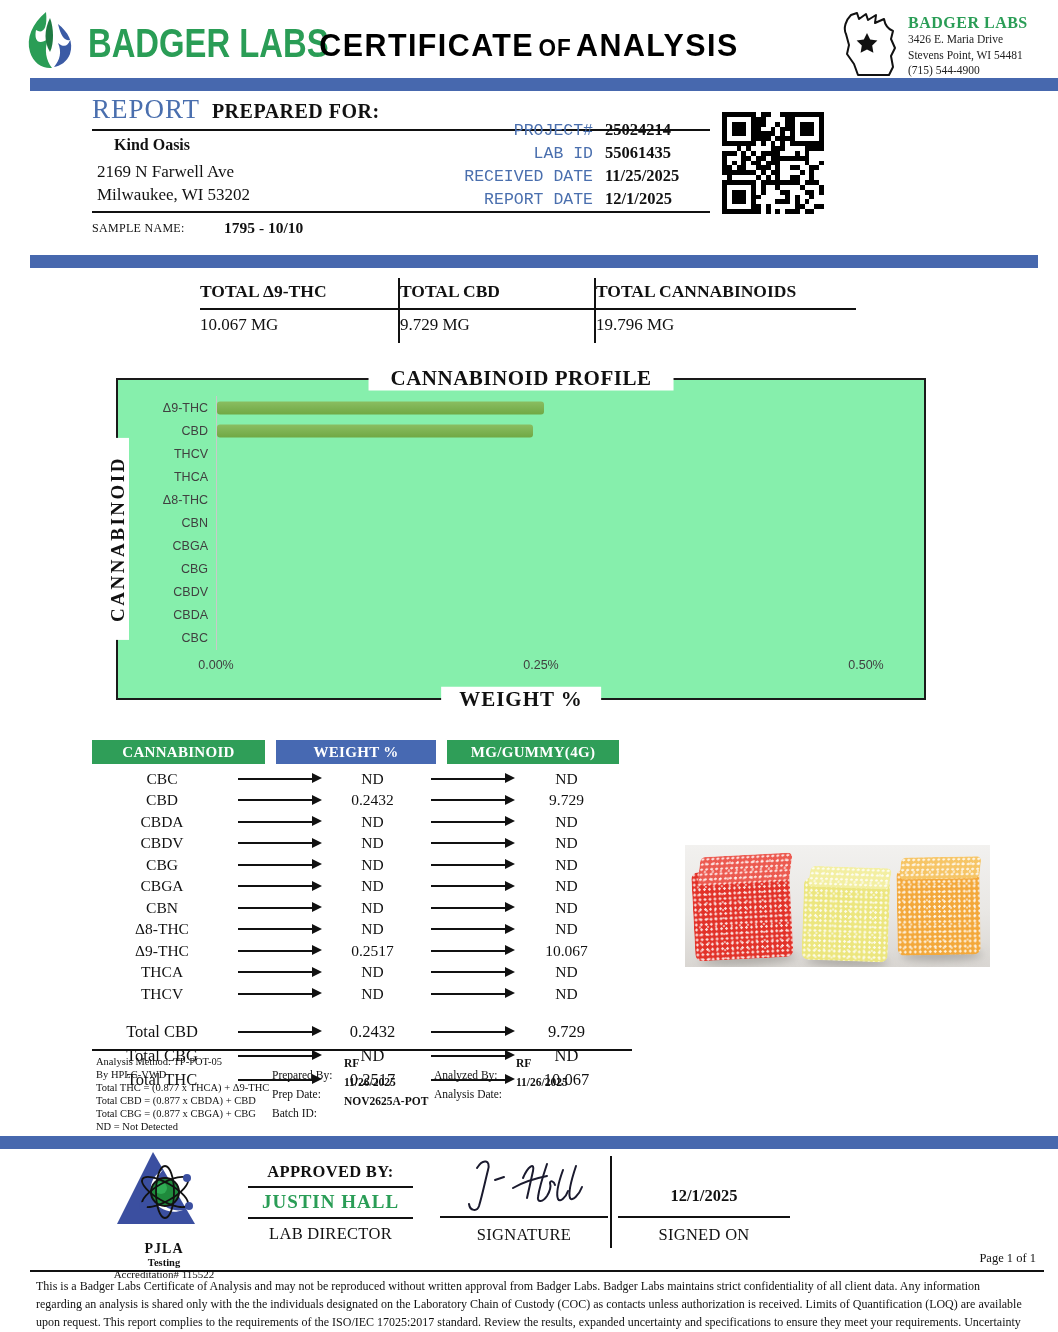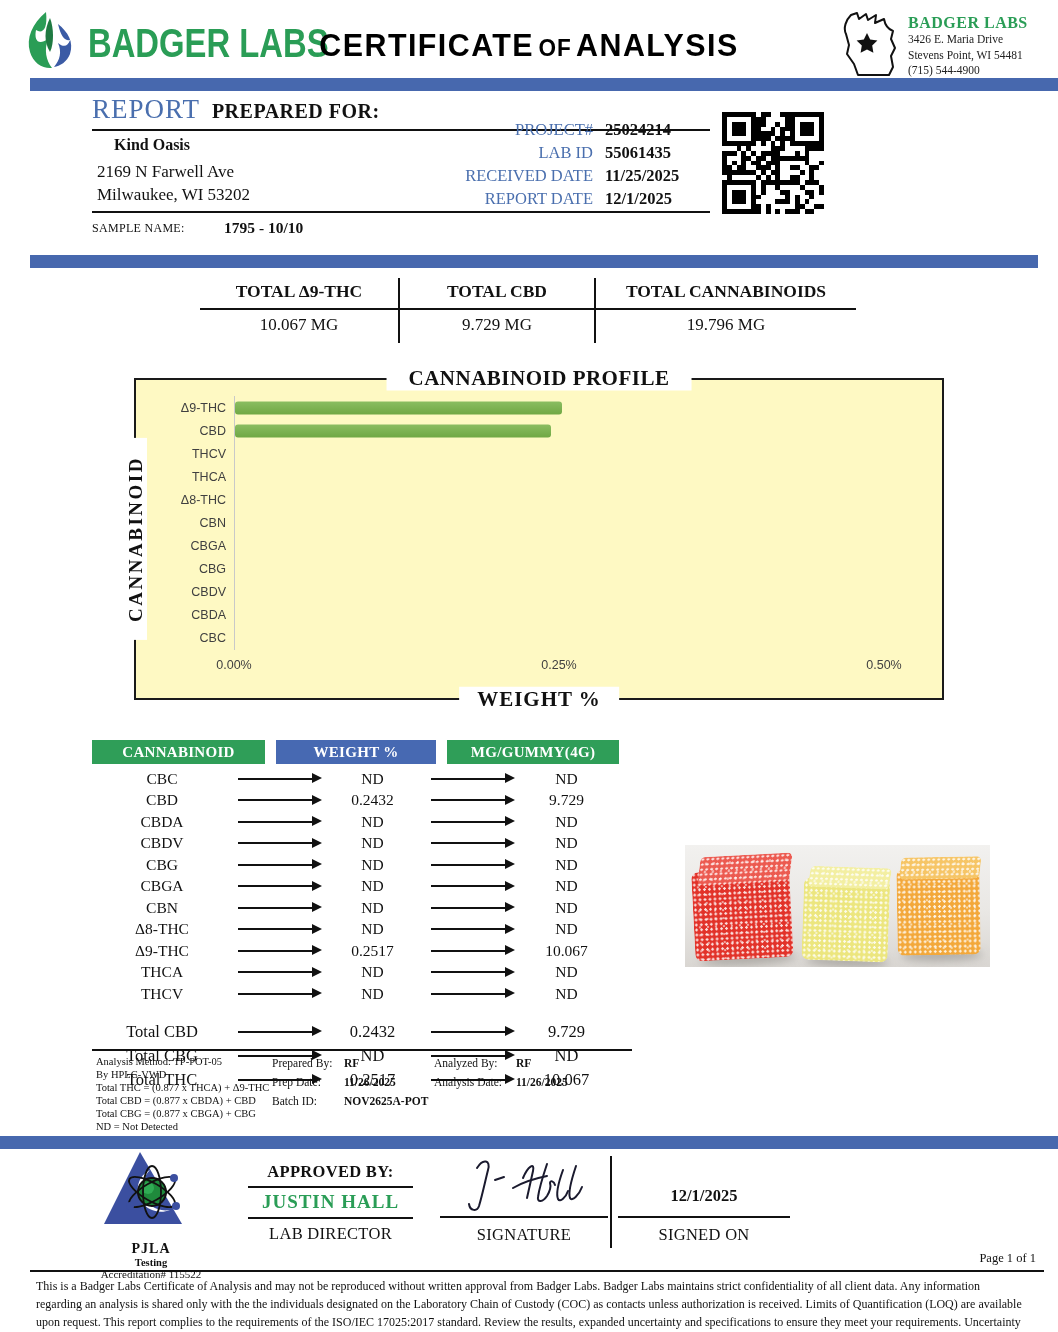--- a/index.html
+++ b/index.html
@@ -24,35 +24,35 @@
 
   
   .report-head { left:92px; top:94px; width:618px; border-bottom:2px solid #111; padding-bottom:4px; }
   .report-word { font-size:27px; color:#4a6fae; letter-spacing:1px; }
   .prepared-for { font-size:20px; font-weight:bold; color:#111; letter-spacing:.5px; margin-left:8px; }
   .client-name { left:114px; top:136px; font-size:16px; font-weight:bold; }
   .client-a1 { left:97px; top:162px; font-size:17px; }
   .client-a2 { left:97px; top:185px; font-size:17px; }
   .report-fields { left:380px; top:120px; width:330px; }
   .rf-row { display:flex; justify-content:flex-end; align-items:baseline; height:23px; }
-  .rf-label { color:#4a6fae; font-size:16.5px; text-align:right; }
+  .rf-label { color:#4a6fae; font-size:16.5px; text-align:right;font-family:Liberation Mono, monospace; }
   .rf-value { width:105px; margin-left:12px; font-size:16.5px; font-weight:bold; color:#111; }
   .qr { left:722px; top:112px; width:102px; height:102px; }
   .line2 { left:92px; top:211px; width:618px; border-top:2px solid #111; }
   .sample-label { left:92px; top:221px; font-size:12px; letter-spacing:.3px; }
   .sample-value { left:224px; top:219px; font-size:15.5px; font-weight:bold; }
 
   
   .totals { left:200px; top:278px; width:656px; display:grid; grid-template-columns:200px 196px 260px; }
-  .tot-head { font-size:17.5px; font-weight:bold; text-align:center; padding:3px 0 6px; border-bottom:2px solid #111; }
-  .tot-val { font-size:17px; text-align:center; padding:5px 0 8px; }
+  .tot-head { font-size:17.5px; font-weight:bold; text-align:left; padding:3px 0 6px; border-bottom:2px solid #111; }
+  .tot-val { font-size:17px; padding:5px 0 8px; }
   .bdr { border-right:2px solid #111; }
 
   
-  .chart { left:134px; top:378px; width:810px; height:322px; border:2px solid #1a1a1a; background:#fef9c3; }
+  .chart { left:116px; top:378px; width:810px; height:322px; border:2px solid #1a1a1a; background:#86efac; }
   .chart-title { position:absolute; top:0; left:50%; transform:translate(-50%,-58%); background:#fff; padding:0 22px; font-size:21px; font-weight:bold; letter-spacing:.5px; white-space:nowrap; }
   .chart-ylab { position:absolute; top:50%; left:0; transform:translate(-50%,-50%) rotate(-90deg); background:#fff; padding:0 18px; font-size:19px; font-weight:bold; letter-spacing:2.5px; white-space:nowrap; }
   .chart-xlab { position:absolute; bottom:0; left:50%; transform:translate(-50%,55%); background:#fff; padding:0 18px; font-size:21px; font-weight:bold; letter-spacing:1px; white-space:nowrap; }
   .plot { position:absolute; left:10px; top:16px; right:20px; bottom:48px; }
   .axis-v { position:absolute; left:88px; top:0; bottom:0; width:1px; background:#c9c9c9; }
   .crow { position:absolute; left:0; right:0; height:23px; }
   .cat { position:absolute; left:0; width:80px; text-align:right; font-family:"Liberation Sans", sans-serif; font-size:12.5px; color:#404040; top:50%; transform:translateY(-50%); }
   .cbar { position:absolute; left:89px; top:50%; transform:translateY(-50%); height:13px; border-radius:3px; background:linear-gradient(180deg,#8abd61,#70a844); }
   .tick { position:absolute; top:calc(100% + 8px); transform:translateX(-50%); font-family:"Liberation Sans", sans-serif; font-size:12.5px; color:#404040; }
 
@@ -71,27 +71,27 @@
   .rt-row.total .rt-val { font-size:16.5px; }
   .arrow { position:relative; height:2px; background:#111; width:76px; margin:0 auto; }
   .arrow::after { content:''; position:absolute; right:-8px; top:-4.5px; border-left:10px solid #111; border-top:5.5px solid transparent; border-bottom:5.5px solid transparent; }
   .rt-gap { height:15px; }
 
   
   .foot-line { left:92px; top:1049px; width:540px; border-top:2px solid #111; }
   .method { left:96px; top:1055px; width:185px; font-size:10.5px; line-height:1.24; color:#111; }
   .prep { left:272px; top:1057px; font-size:11.5px; }
   .prep-row { display:flex; height:19px; }
-  .prep-row .lab { width:72px; }
+  .prep-row .lab { width:72px;margin-top:12px; }
   .prep-row .val { font-weight:bold; }
   .anal { left:434px; top:1057px; font-size:11.5px; }
   .anal .lab { width:82px; }
 
   
-  .pjla { left:86px; top:1150px; width:130px; text-align:center; }
+  .pjla { left:99px; top:1150px; width:130px; text-align:center; }
   .pjla-name { font-size:14px; font-weight:bold; letter-spacing:1px; margin-top:1px; }
   .pjla-testing { font-size:10.5px; font-weight:bold; }
   .pjla-accr { font-size:11px; }
   .approve-col { left:248px; top:1162px; width:165px; text-align:center; }
   .approve-label { font-size:16.5px; font-weight:bold; letter-spacing:.3px; padding-bottom:4px; border-bottom:2.5px solid #111; }
   .approver { font-size:19px; font-weight:bold; color:#2a9d56; letter-spacing:1px; padding:3px 0 4px; border-bottom:2.5px solid #111; }
   .approver-title { font-size:16.5px; padding-top:5px; letter-spacing:.3px;text-align:center; }
   .sig-img { left:455px; top:1154px; width:150px; height:60px; }
   .sig-line { left:440px; top:1216px; width:168px; border-top:2px solid #111; }
   .sig-label { left:440px; top:1225px; width:168px; text-align:center; font-size:16.5px; letter-spacing:.3px; }

